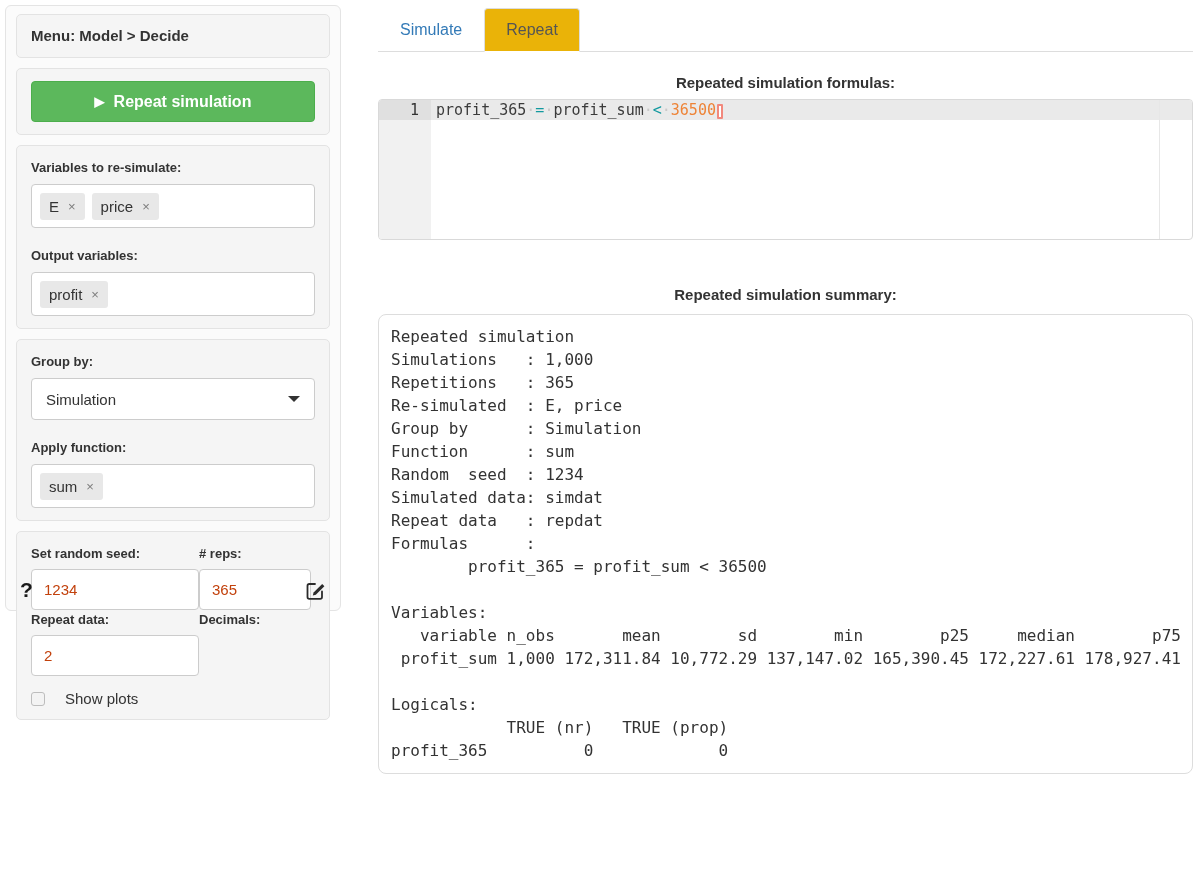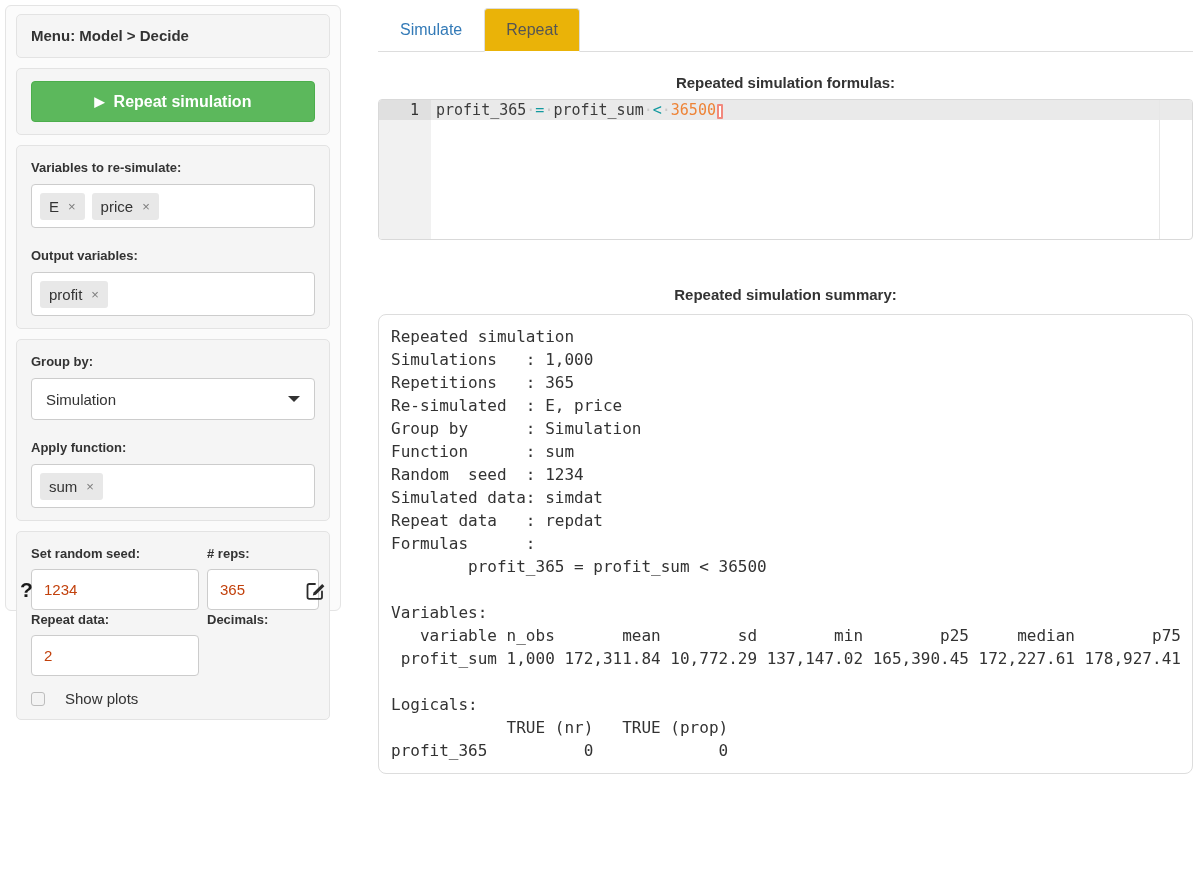--- a/index.html
+++ b/index.html
@@ -48,21 +48,21 @@
   .select-box {
     background:#fff; border:1px solid #ccc; border-radius:4px; height:42px;
     padding:8px 14px; display:flex; align-items:center; justify-content:space-between;
     font-size:15px; color:#333; cursor:pointer;
   }
   .caret-down {
     width:0; height:0; border-left:6px solid transparent;
     border-right:6px solid transparent; border-top:6px solid #333;
   }
 
-  .grid2 { display:grid; grid-template-columns:168px 112px; column-gap:8px; }
+  .grid2 { display:grid; grid-template-columns:168px 112px; column-gap:0; }
   .grid2 .ctl-label { margin:2px 0 8px; }
   .txt-input {
     width:100%; height:41px; background:#fff; border:1px solid #ccc;
     border-radius:4px; padding:0 12px; font-size:15px; color:#c2410c;
     font-family:"Liberation Sans", sans-serif;
   }
   .row-gap { margin-top:12px; }
 
   .checkbox-row { display:flex; align-items:center; gap:20px; margin-top:14px; }
   .checkbox {

